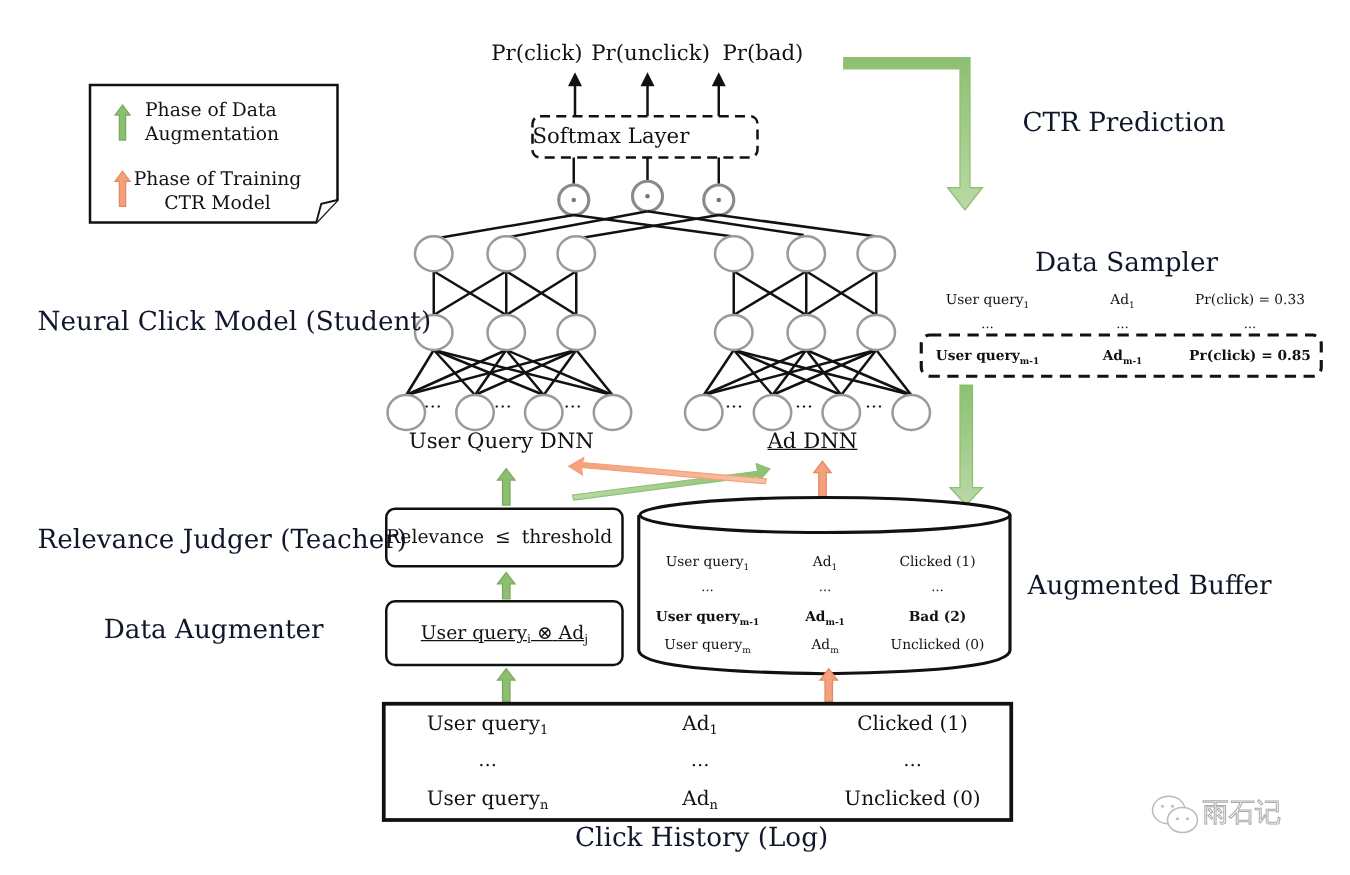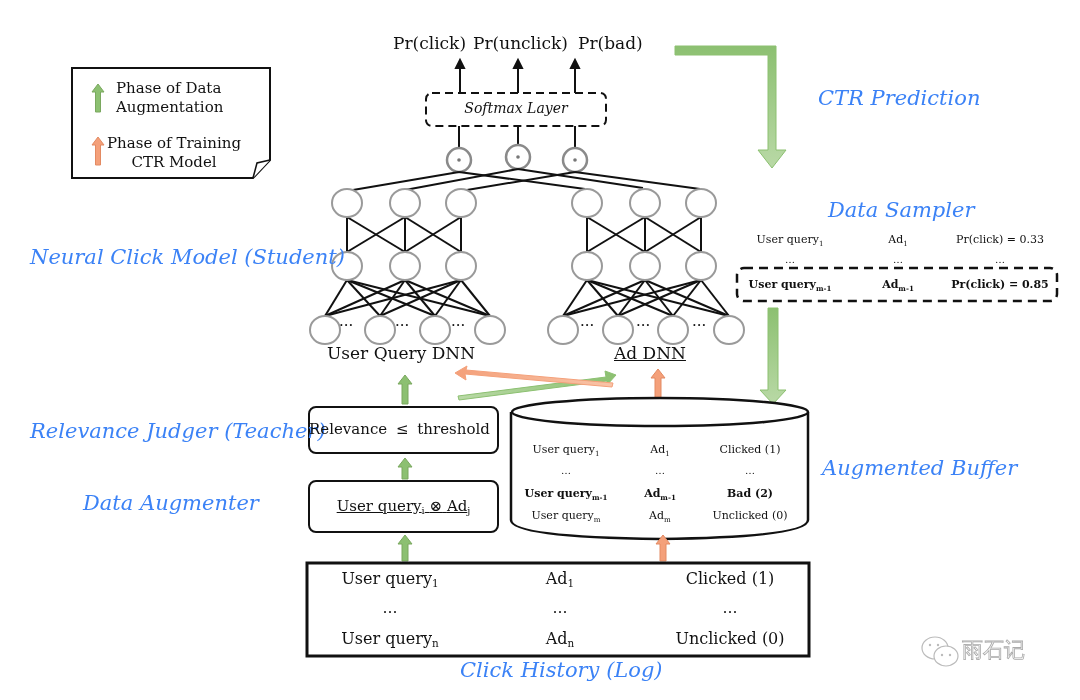--- a/index.html
+++ b/index.html
@@ -1,21 +1,21 @@
 <!DOCTYPE html>
 <html><head>
 <meta charset="utf-8">
 <style>
   html, body { margin:0; padding:0; background:#ffffff; }
   body { width:1080px; height:700px; position:relative; overflow:hidden;
          font-family:"DejaVu Serif", serif; color:#111; }
   svg { position:absolute; left:0; top:0; }
   .serif { font-family:"DejaVu Serif", serif; }
   .t { position:absolute; white-space:nowrap; line-height:1; }
-  .lbl { font-family:"DejaVu Serif", serif; font-style:italic; font-size:21px; color:#3b82f6; }
+  .lbl { font-family:"DejaVu Serif", serif; font-size:21px; color:#0f172a; }
   .cell { position:absolute; text-align:center; white-space:nowrap; line-height:1; }
   sub { font-size:65%; vertical-align:-3px; line-height:0; }
   .bold { font-weight:bold; }
 </style>
 </head>
 <body>
 
 <svg width="1080" height="700" viewBox="0 0 1080 700">
   <defs>
     <linearGradient id="gGreenV" x1="0" y1="0" x2="0" y2="1">
@@ -187,21 +187,21 @@
 </div>
 <div class="t serif" style="left:107px;top:136px;font-size:15px;text-align:center;">
   <div>Phase of Training</div>
   <div style="margin-top:4px;">CTR Model</div>
 </div>
 
 <div class="t serif" style="left:393px;top:35px;font-size:17px;">Pr(click)</div>
 <div class="t serif" style="left:473px;top:35px;font-size:17px;">Pr(unclick)</div>
 <div class="t serif" style="left:578px;top:35px;font-size:17px;">Pr(bad)</div>
 
-<div class="t serif" style="left:426px;width:180px;text-align:center;top:101px;font-size:14px;font-style:italic;">Softmax Layer</div>
+<div class="t serif" style="left:426px;width:180px;text-align:left;top:101px;font-size:17px;">Softmax Layer</div>
 
 <div class="t lbl" style="left:818px;top:88px;">CTR Prediction</div>
 <div class="t lbl" style="left:30px;top:247px;">Neural Click Model  (Student)</div>
 <div class="t lbl" style="left:30px;top:421px;">Relevance Judger (Teacher)</div>
 <div class="t lbl" style="left:83px;top:493px;">Data Augmenter</div>
 <div class="t lbl" style="left:828px;top:200px;">Data Sampler</div>
 <div class="t lbl" style="left:822px;top:458px;">Augmented Buffer</div>
 <div class="t lbl" style="left:460px;top:660px;">Click History (Log)</div>
 
 <div class="t serif" style="left:327px;top:345px;font-size:17px;text-align:right;">User Query DNN</div>

